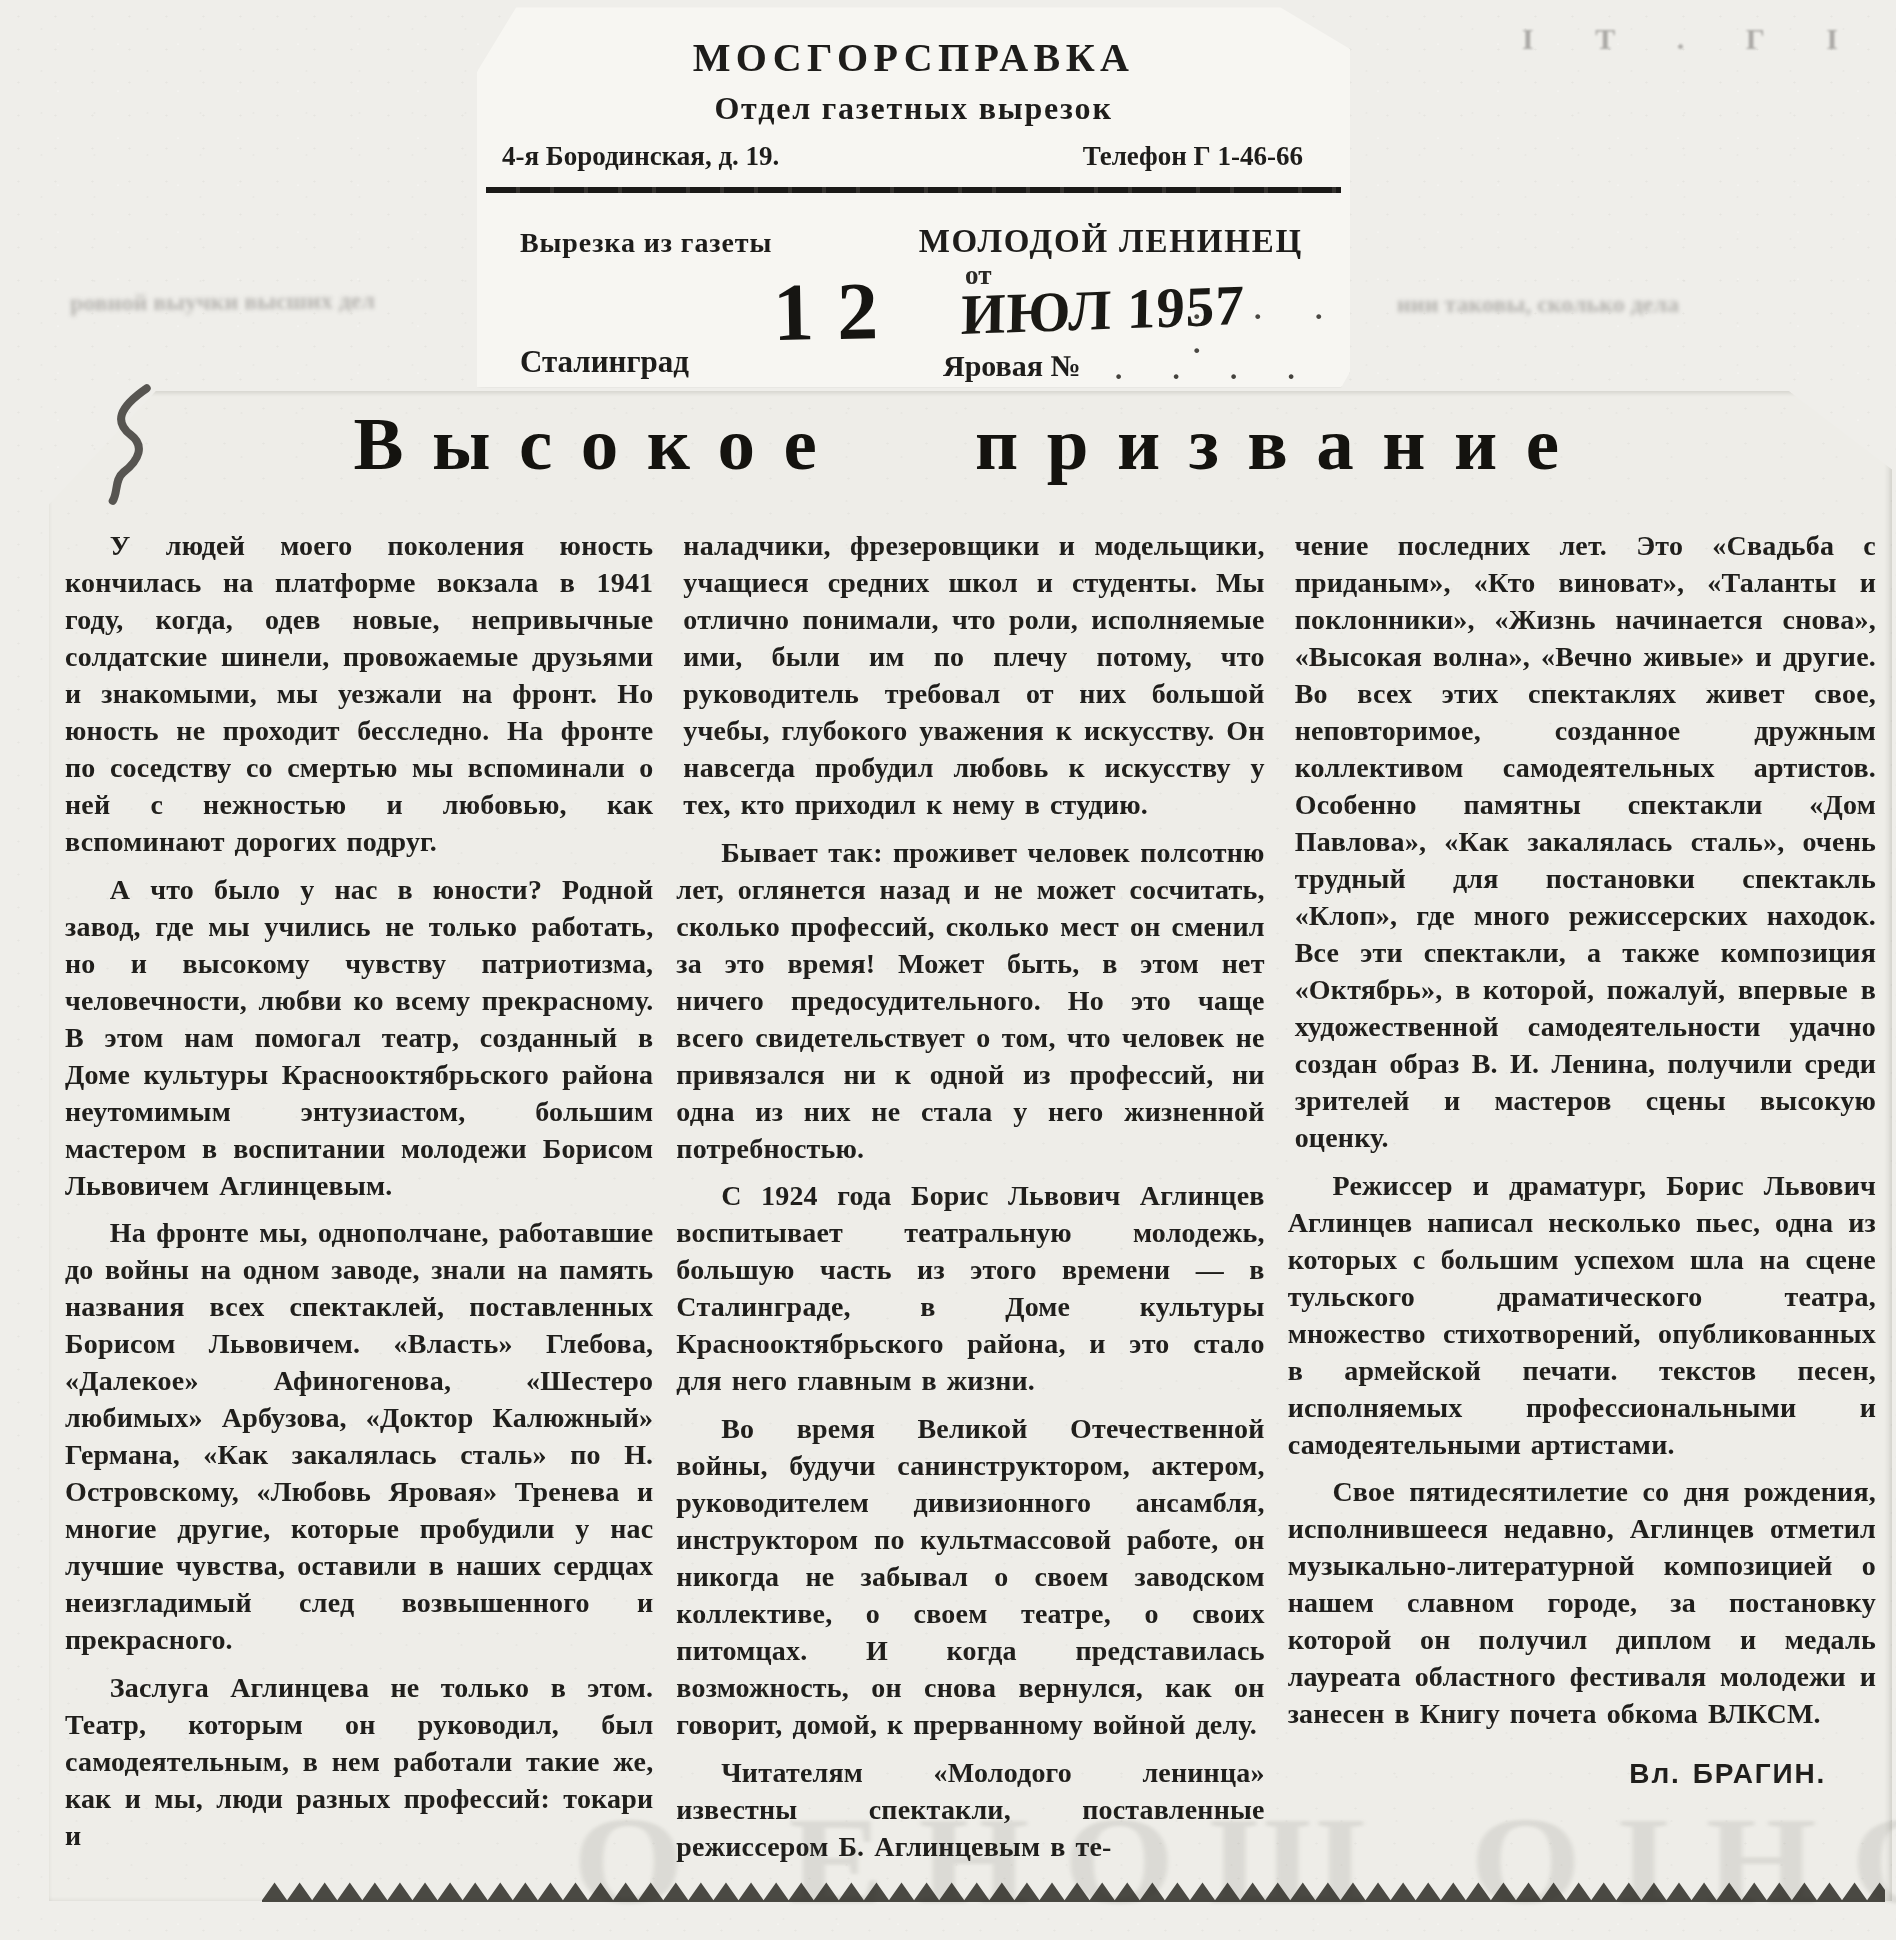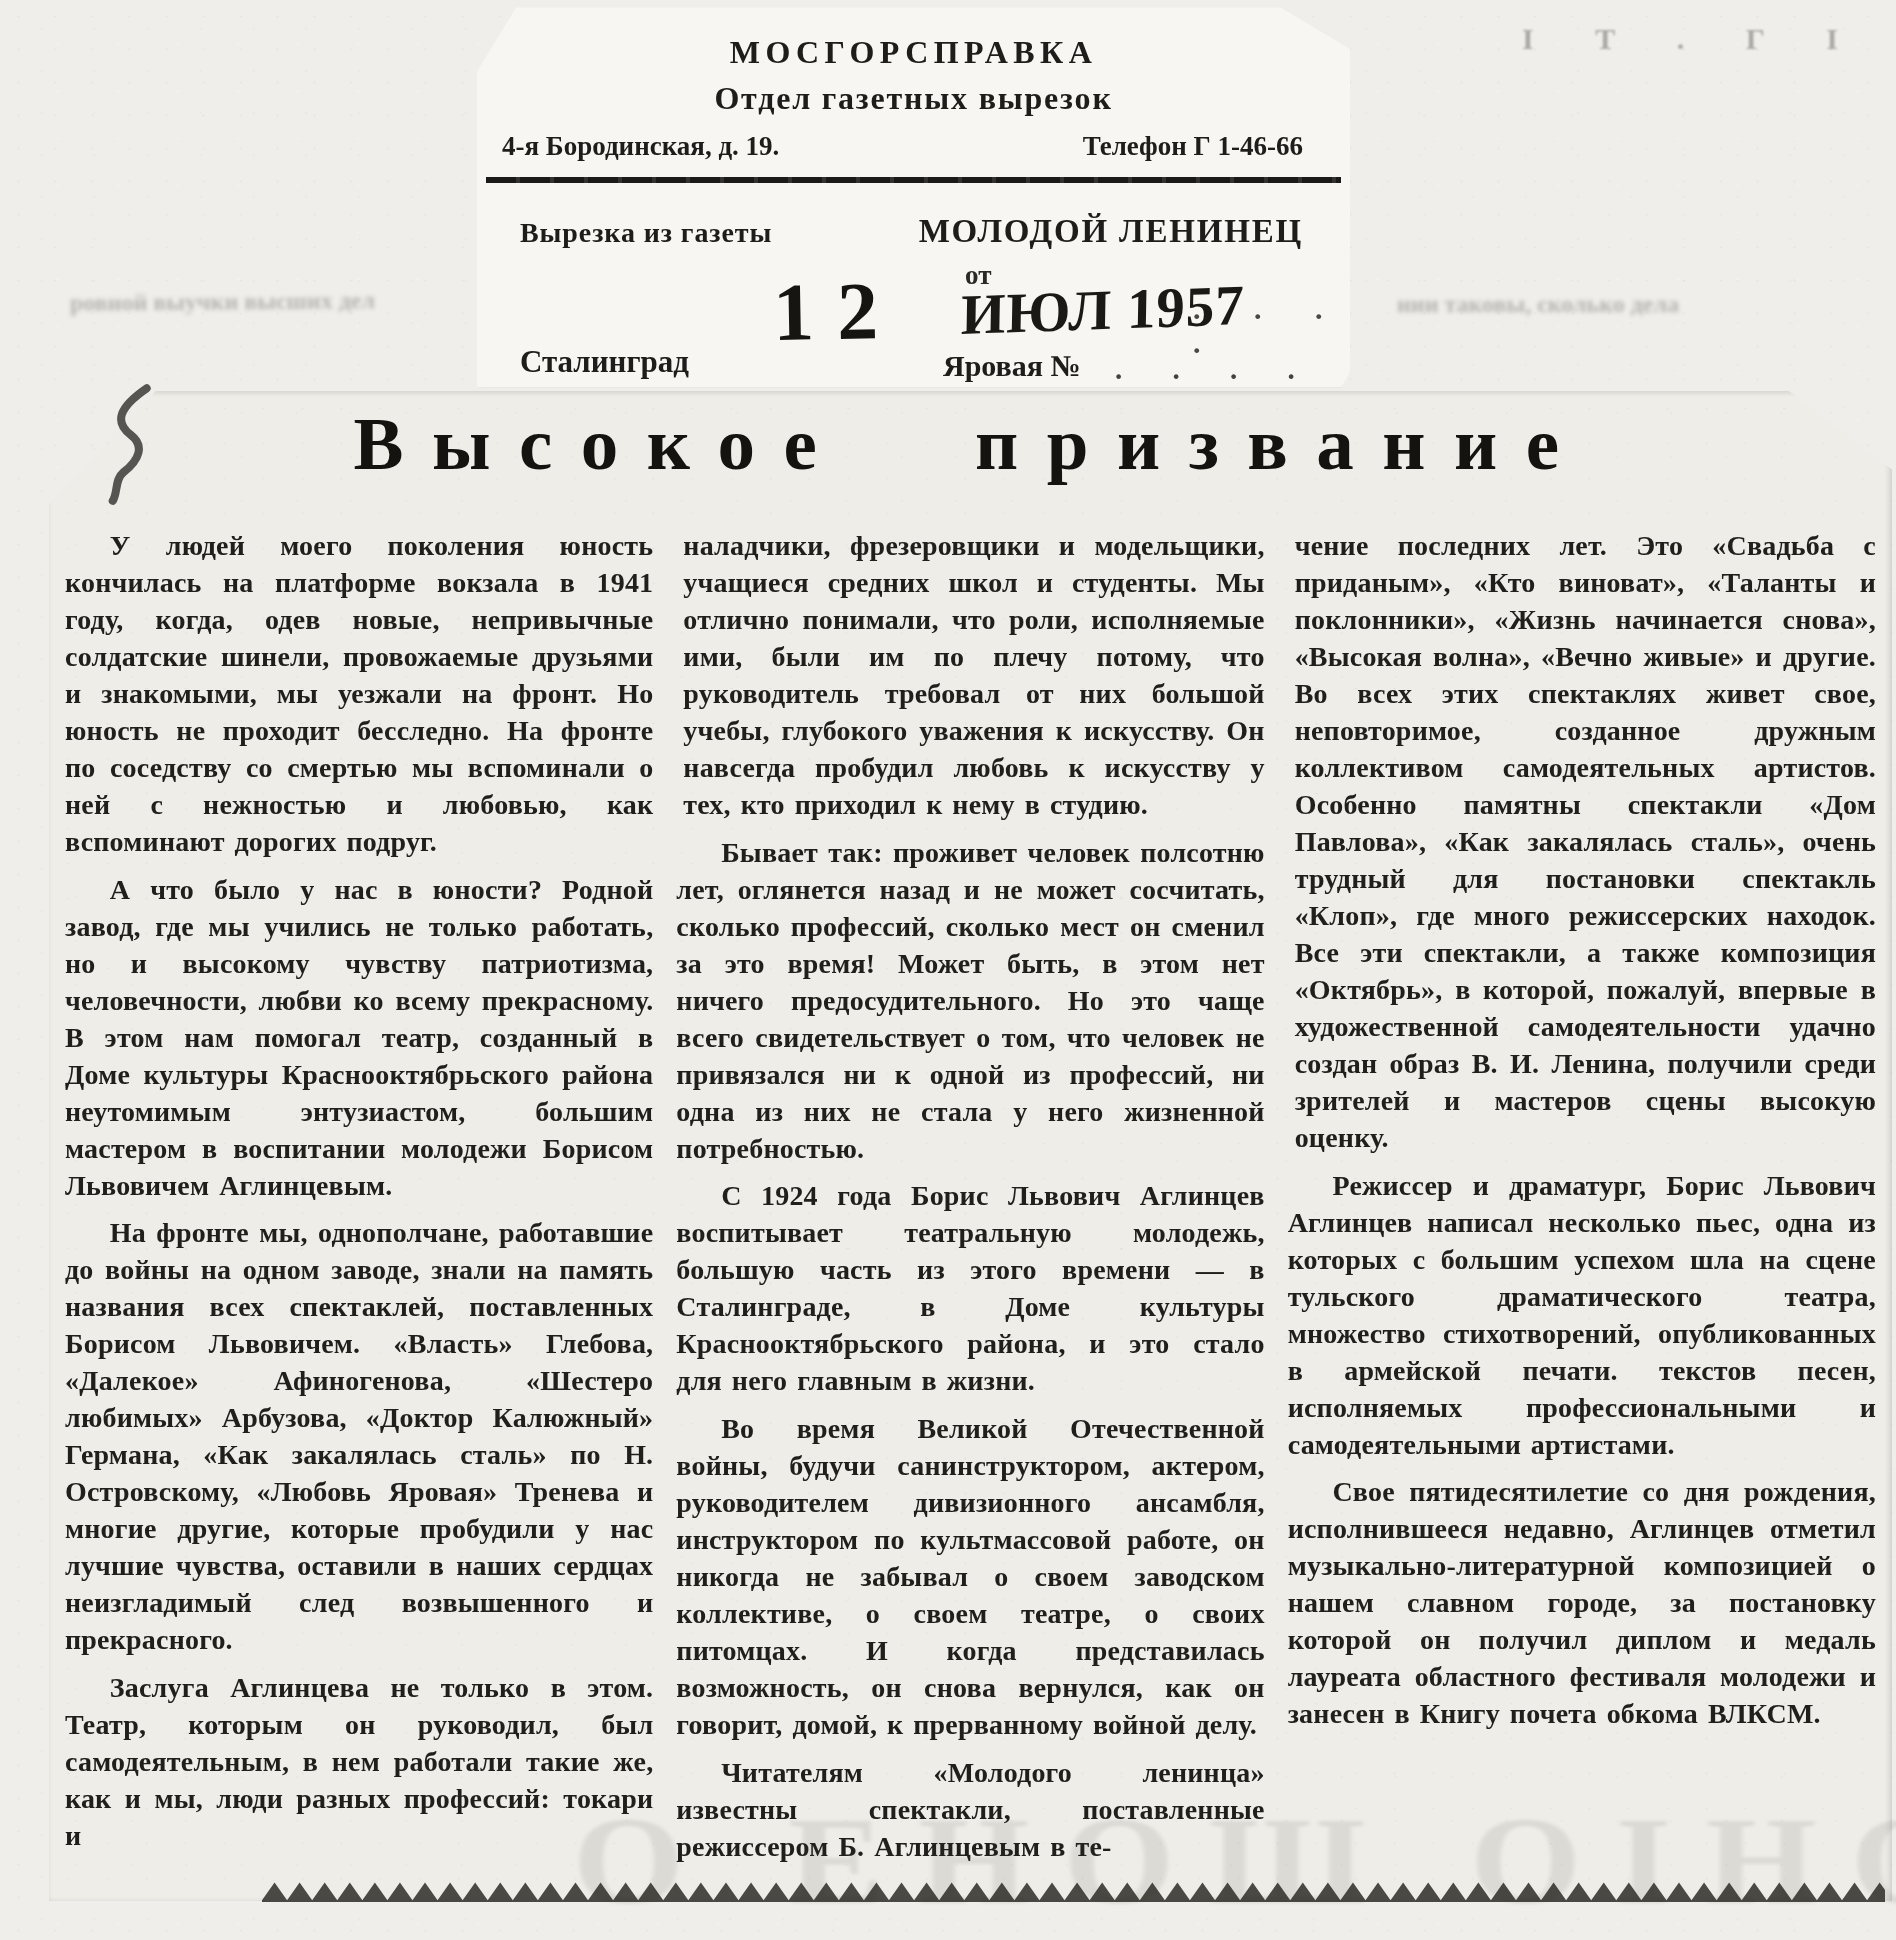--- a/index.html
+++ b/index.html
@@ -18,21 +18,21 @@
     background-size:37px 33px,53px 42px,60px 47px;
     background-position:0 0,15px 8px,28px 20.6px;
   }
   
   .slip{
     position:absolute;left:477px;top:7.2px;width:873px;height:380px;
     background:#f7f6f2;
     clip-path:polygon(0 17%,4.5% 0,92% 0,100% 11%,100% 96%,99% 100%,0 100%);
     box-shadow:1.8px 2.7px 6.3px rgba(40,38,34,.18);
   }
-  .slip-org{margin-top:27px;text-align:center;font-size:32px;font-weight:700;letter-spacing:5.4px;}
+  .slip-org{margin-top:27px;text-align:center;font-size:40px;font-weight:700;letter-spacing:5.4px;}
   .slip-dept{margin-top:9px;text-align:center;font-size:32px;font-weight:700;letter-spacing:1.8px;}
   .slip-addr-row{display:flex;justify-content:space-between;padding:14.3px 47px 0 25px;font-size:27px;font-weight:700;}
   .slip-rule{margin:14.3px 9px 0 9px;height:6.3px;background:
      repeating-linear-gradient(90deg,#1b1a18 0 30px,#35332f 30px 34px);}
   .slip-row2{display:flex;justify-content:space-between;align-items:baseline;padding:30px 47px 0 43px;}
   .slip-clip-label{font-size:28px;font-weight:700;letter-spacing:0.9px;}
   .slip-news{font-size:33px;font-weight:700;letter-spacing:1.8px;}
   .stamp-day{position:absolute;left:296px;top:258px;font-size:82px;font-weight:700;letter-spacing:23px;
      transform:rotate(-1deg);color:#161512;}
   .stamp-ot{position:absolute;left:488px;top:253px;font-size:27px;font-weight:700;color:#2a2925;}
@@ -126,20 +126,21 @@
         <p class="cont">наладчики, фрезеровщики и модельщики, учащиеся средних школ и студенты. Мы отлично понимали, что роли, исполняемые ими, были им по плечу потому, что руководитель требовал от них большой учебы, глубокого уважения к искусству. Он навсегда пробудил любовь к искусству у тех, кто приходил к нему в студию.</p>
         <p>Бывает так: проживет человек полсотню лет, оглянется назад и не может сосчитать, сколько профессий, сколько мест он сменил за это время! Может быть, в этом нет ничего предосудительного. Но это чаще всего свидетельствует о том, что человек не привязался ни к одной из профессий, ни одна из них не стала у него жизненной потребностью.</p>
         <p>С 1924 года Борис Львович Аглинцев воспитывает театральную молодежь, большую часть из этого времени — в Сталинграде, в Доме культуры Краснооктябрьского района, и это стало для него главным в жизни.</p>
         <p>Во время Великой Отечественной войны, будучи санинструктором, актером, руководителем дивизионного ансамбля, инструктором по культмассовой работе, он никогда не забывал о своем заводском коллективе, о своем театре, о своих питомцах. И когда представилась возможность, он снова вернулся, как он говорит, домой, к прерванному войной делу.</p>
         <p>Читателям «Молодого ленинца» известны спектакли, поставленные режиссером Б. Аглинцевым в те-</p>
       </div>
       <div class="col">
         <p class="cont">чение последних лет. Это «Свадьба с приданым», «Кто виноват», «Таланты и поклонники», «Жизнь начинается снова», «Высокая волна», «Вечно живые» и другие. Во всех этих спектаклях живет свое, неповторимое, созданное дружным коллективом самодеятельных артистов. Особенно памятны спектакли «Дом Павлова», «Как закалялась сталь», очень трудный для постановки спектакль «Клоп», где много режиссерских находок. Все эти спектакли, а также композиция «Октябрь», в которой, пожалуй, впервые в художественной самодеятельности удачно создан образ В. И. Ленина, получили среди зрителей и мастеров сцены высокую оценку.</p>
         <p>Режиссер и драматург, Борис Львович Аглинцев написал несколько пьес, одна из которых с большим успехом шла на сцене тульского драматического театра, множество стихотворений, опубликованных в армейской печати. текстов песен, исполняемых профессиональными и самодеятельными артистами.</p>
         <p>Свое пятидесятилетие со дня рождения, исполнившееся недавно, Аглинцев отметил музыкально-литературной композицией о нашем славном городе, за постановку которой он получил диплом и медаль лауреата областного фестиваля молодежи и занесен в Книгу почета обкома ВЛКСМ.</p>
+        <div class="signature">Вл. БРАГИН.</div>
       </div>
     </div>
   </div>
 
   <svg class="pencil" viewBox="0 0 70 140">
     <path d="M52,6 C20,28 16,44 34,58 C50,70 44,86 26,100 C16,108 20,122 14,132" fill="none" stroke="#3c3a36" stroke-width="9" stroke-linecap="round" opacity="0.85"></path>
   </svg>
 
   <div class="ghost ghost-big">О ЕНОШ ОІНОІ</div>
 

